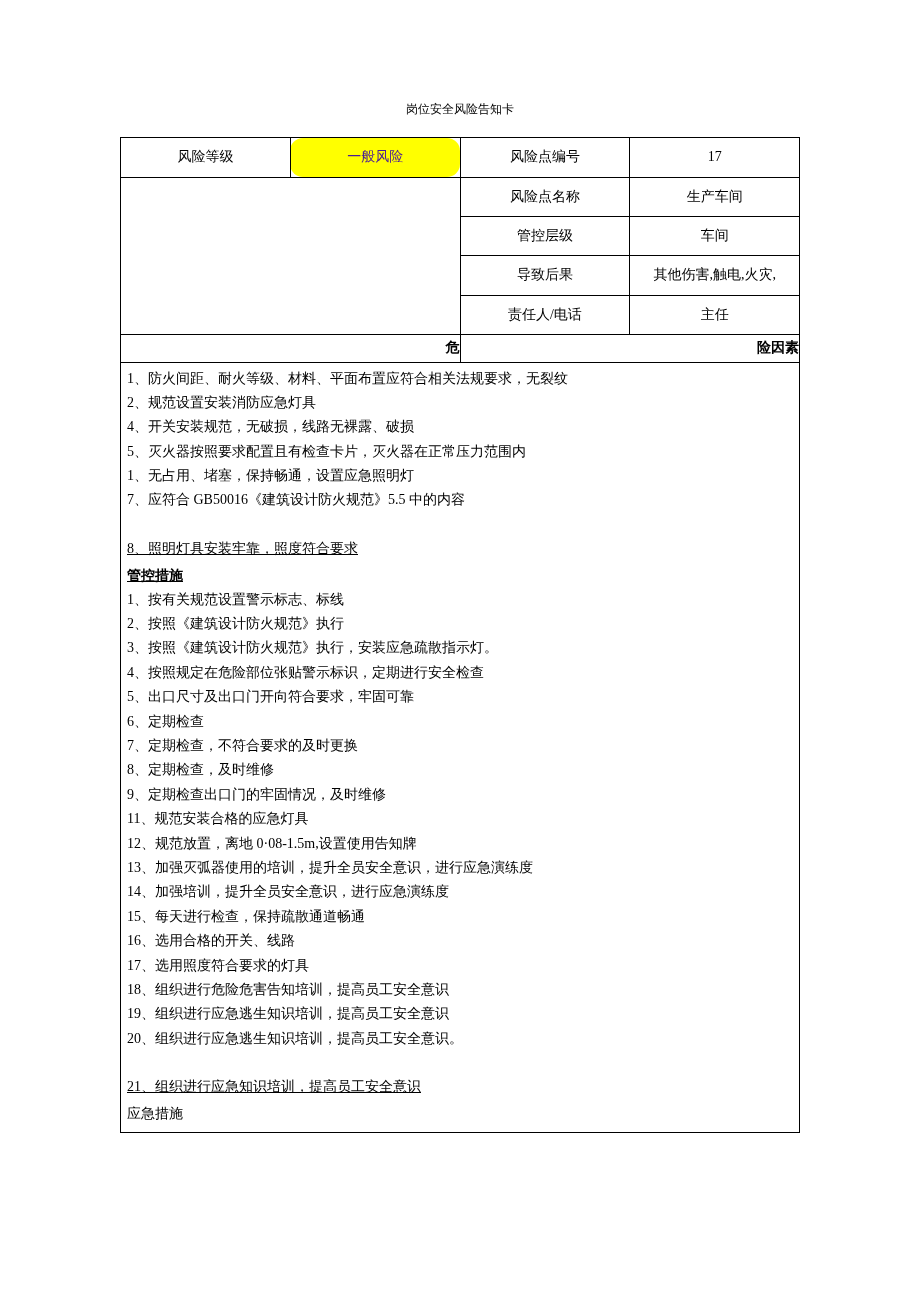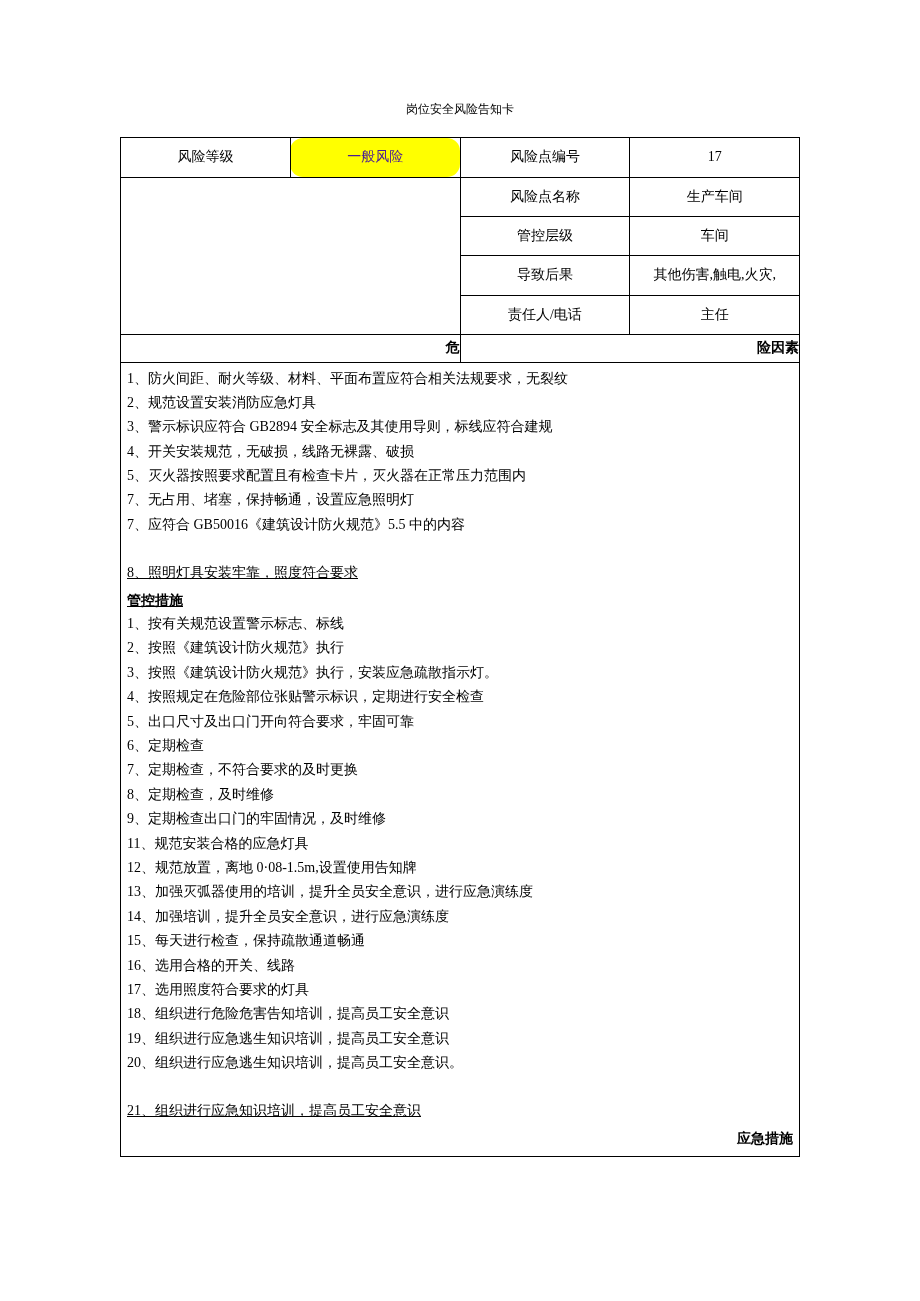--- a/index.html
+++ b/index.html
@@ -110,24 +110,23 @@
   </table>
 
 <div class="section-header-split">
   <div class="left">危</div>
   <div class="right">险因素</div>
 </div>
 
 <div class="section">
   <div class="item">1、防火间距、耐火等级、材料、平面布置应符合相关法规要求，无裂纹</div>
   <div class="item">2、规范设置安装消防应急灯具</div>
-  <div class="item">3、警示标识应符合 GB2894 安全标志及其使用导则，标线应符合建规</div>
   <div class="item">4、开关安装规范，无破损，线路无裸露、破损</div>
   <div class="item">5、灭火器按照要求配置且有检查卡片，灭火器在正常压力范围内</div>
-  <div class="item">7、无占用、堵塞，保持畅通，设置应急照明灯</div>
+  <div class="item">1、无占用、堵塞，保持畅通，设置应急照明灯</div>
   <div class="item">7、应符合 GB50016《建筑设计防火规范》5.5 中的内容</div>
   <div class="item underline">8、照明灯具安装牢靠，照度符合要求</div>
   <div style="text-align:left; font-weight:bold; padding-top:4px;text-decoration:underline;">管控措施</div>
   <div class="item">1、按有关规范设置警示标志、标线</div>
   <div class="item">2、按照《建筑设计防火规范》执行</div>
   <div class="item">3、按照《建筑设计防火规范》执行，安装应急疏散指示灯。</div>
   <div class="item">4、按照规定在危险部位张贴警示标识，定期进行安全检查</div>
   <div class="item">5、出口尺寸及出口门开向符合要求，牢固可靠</div>
   <div class="item">6、定期检查</div>
   <div class="item">7、定期检查，不符合要求的及时更换</div>
@@ -137,14 +136,14 @@
   <div class="item">12、规范放置，离地 0·08-1.5m,设置使用告知牌</div>
   <div class="item">13、加强灭弧器使用的培训，提升全员安全意识，进行应急演练度</div>
   <div class="item">14、加强培训，提升全员安全意识，进行应急演练度</div>
   <div class="item">15、每天进行检查，保持疏散通道畅通</div>
   <div class="item">16、选用合格的开关、线路</div>
   <div class="item">17、选用照度符合要求的灯具</div>
   <div class="item">18、组织进行危险危害告知培训，提高员工安全意识</div>
   <div class="item">19、组织进行应急逃生知识培训，提高员工安全意识</div>
   <div class="item">20、组织进行应急逃生知识培训，提高员工安全意识。</div>
   <div class="item underline">21、组织进行应急知识培训，提高员工安全意识</div>
-  <div style="text-align:right; font-weight:bold; padding-top:4px;">应急措施</div>
+  <div style="text-align:left; font-weight:normal; padding-top:4px;">应急措施</div>
 </div>
 
 </body></html>

